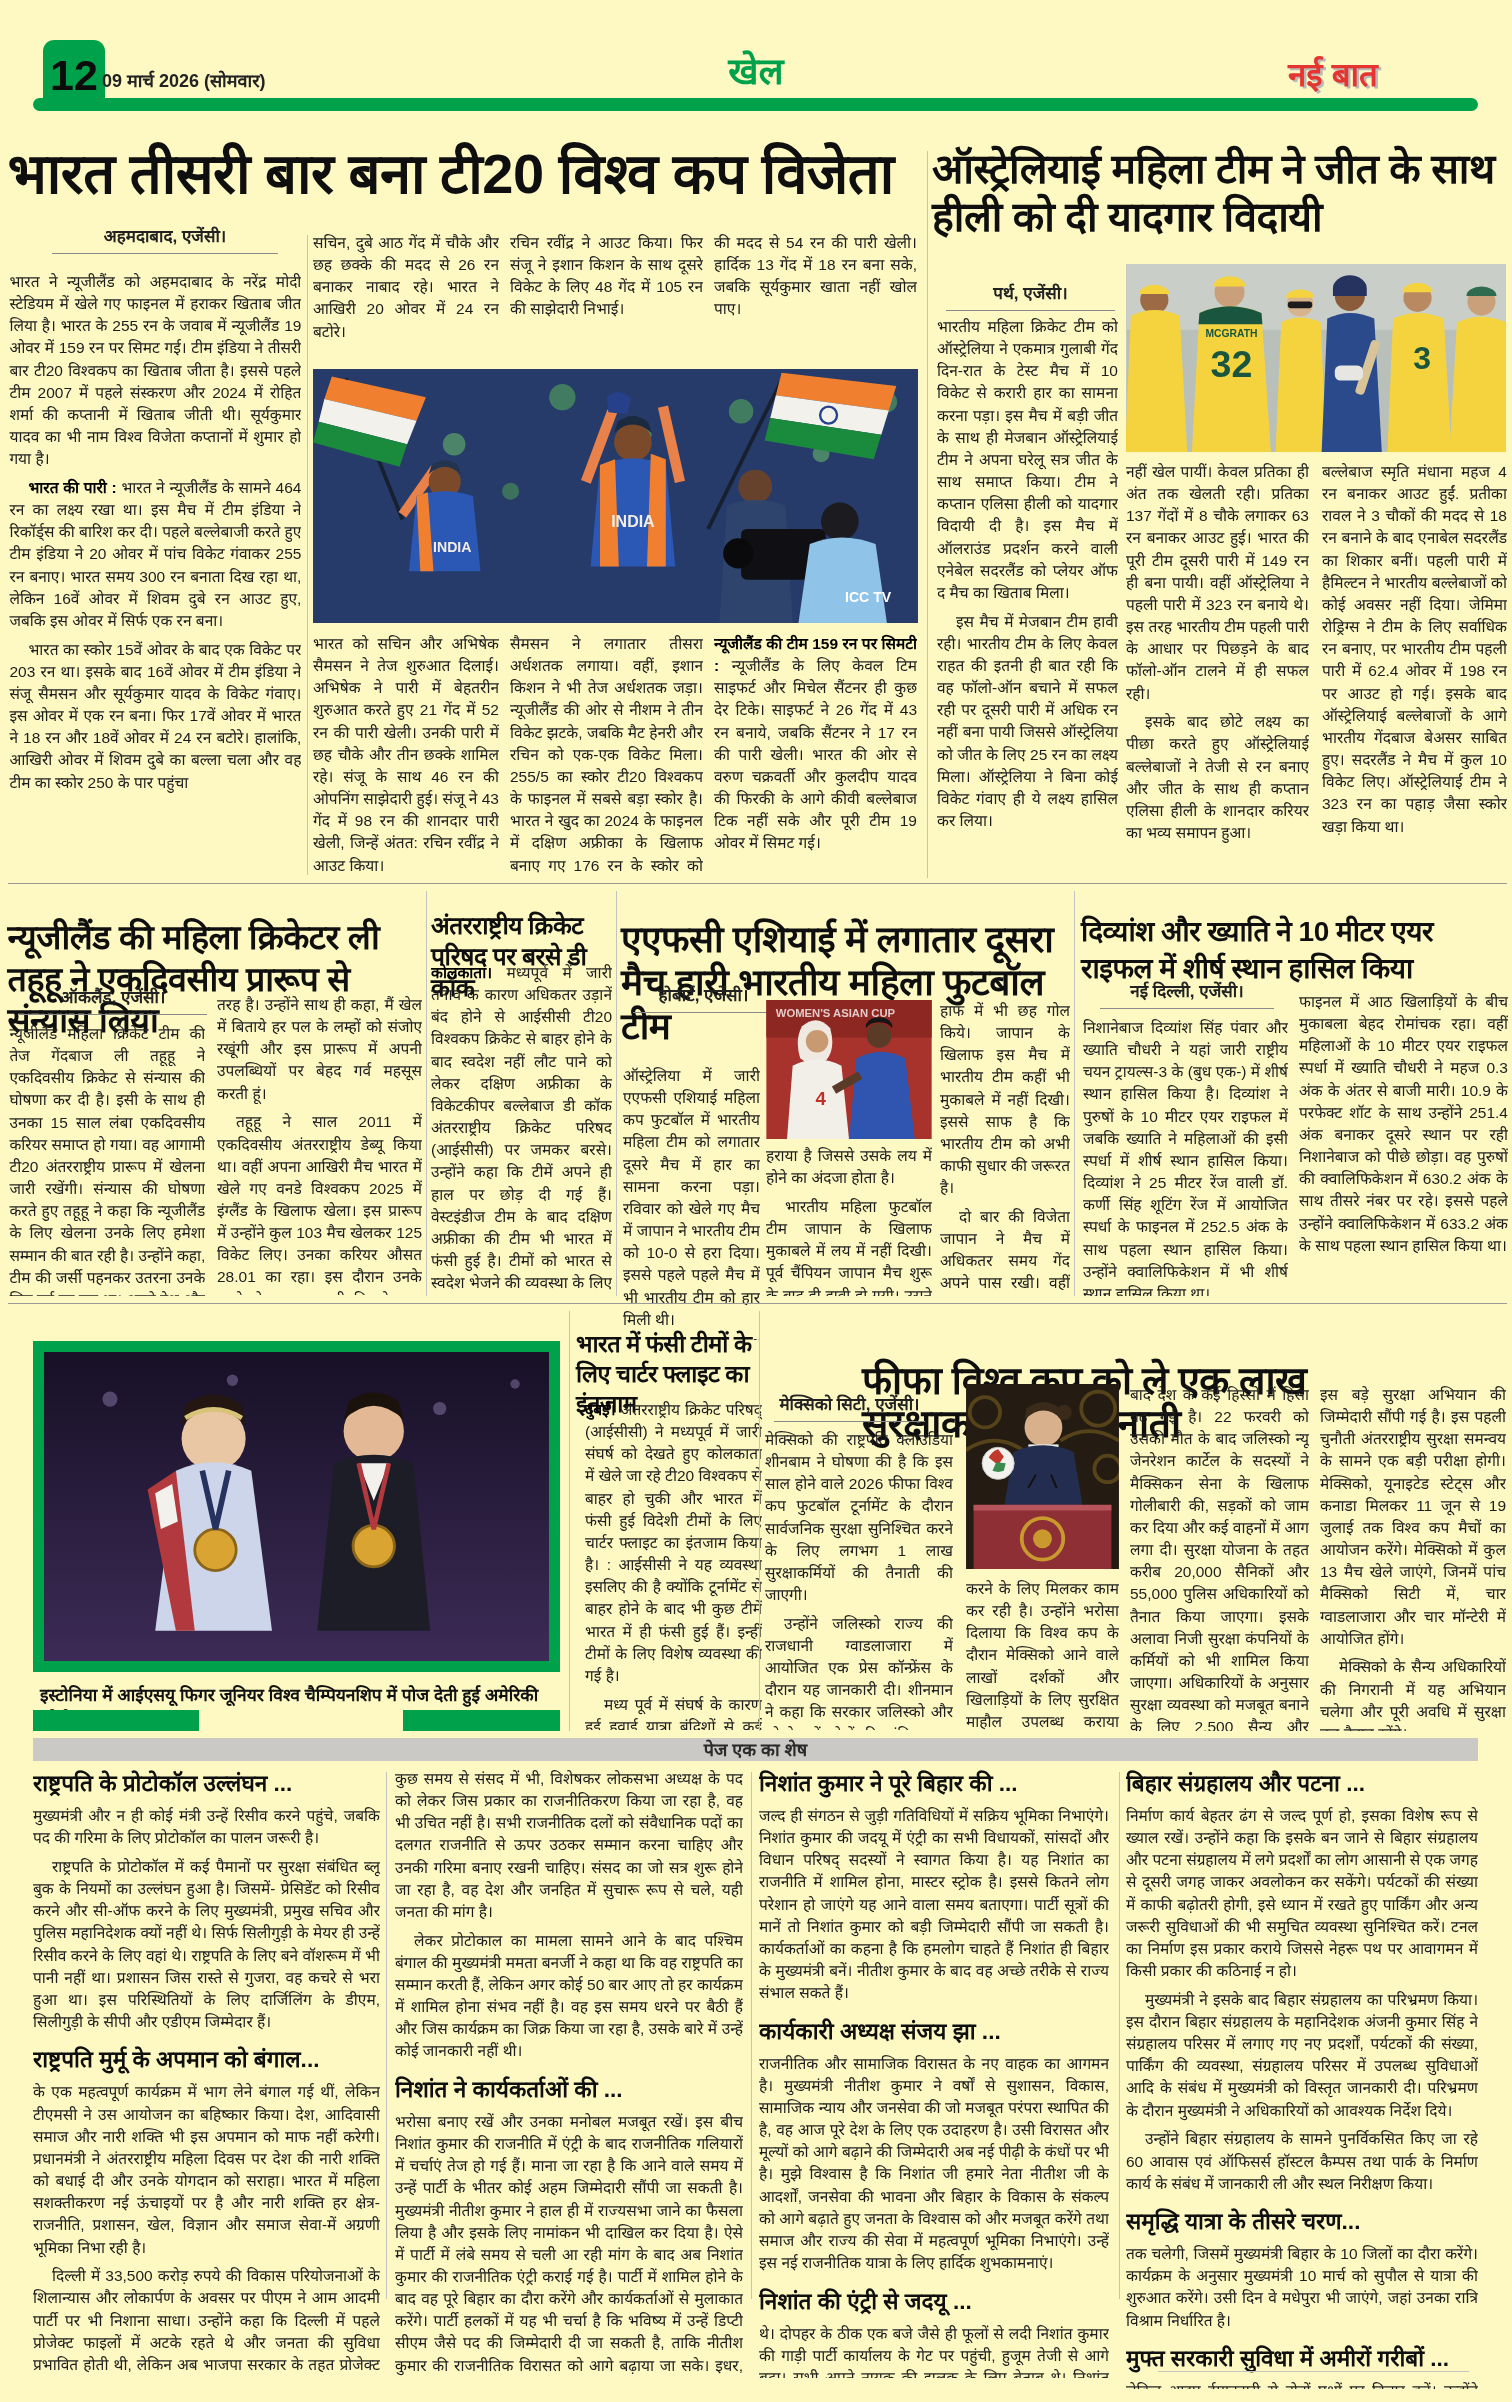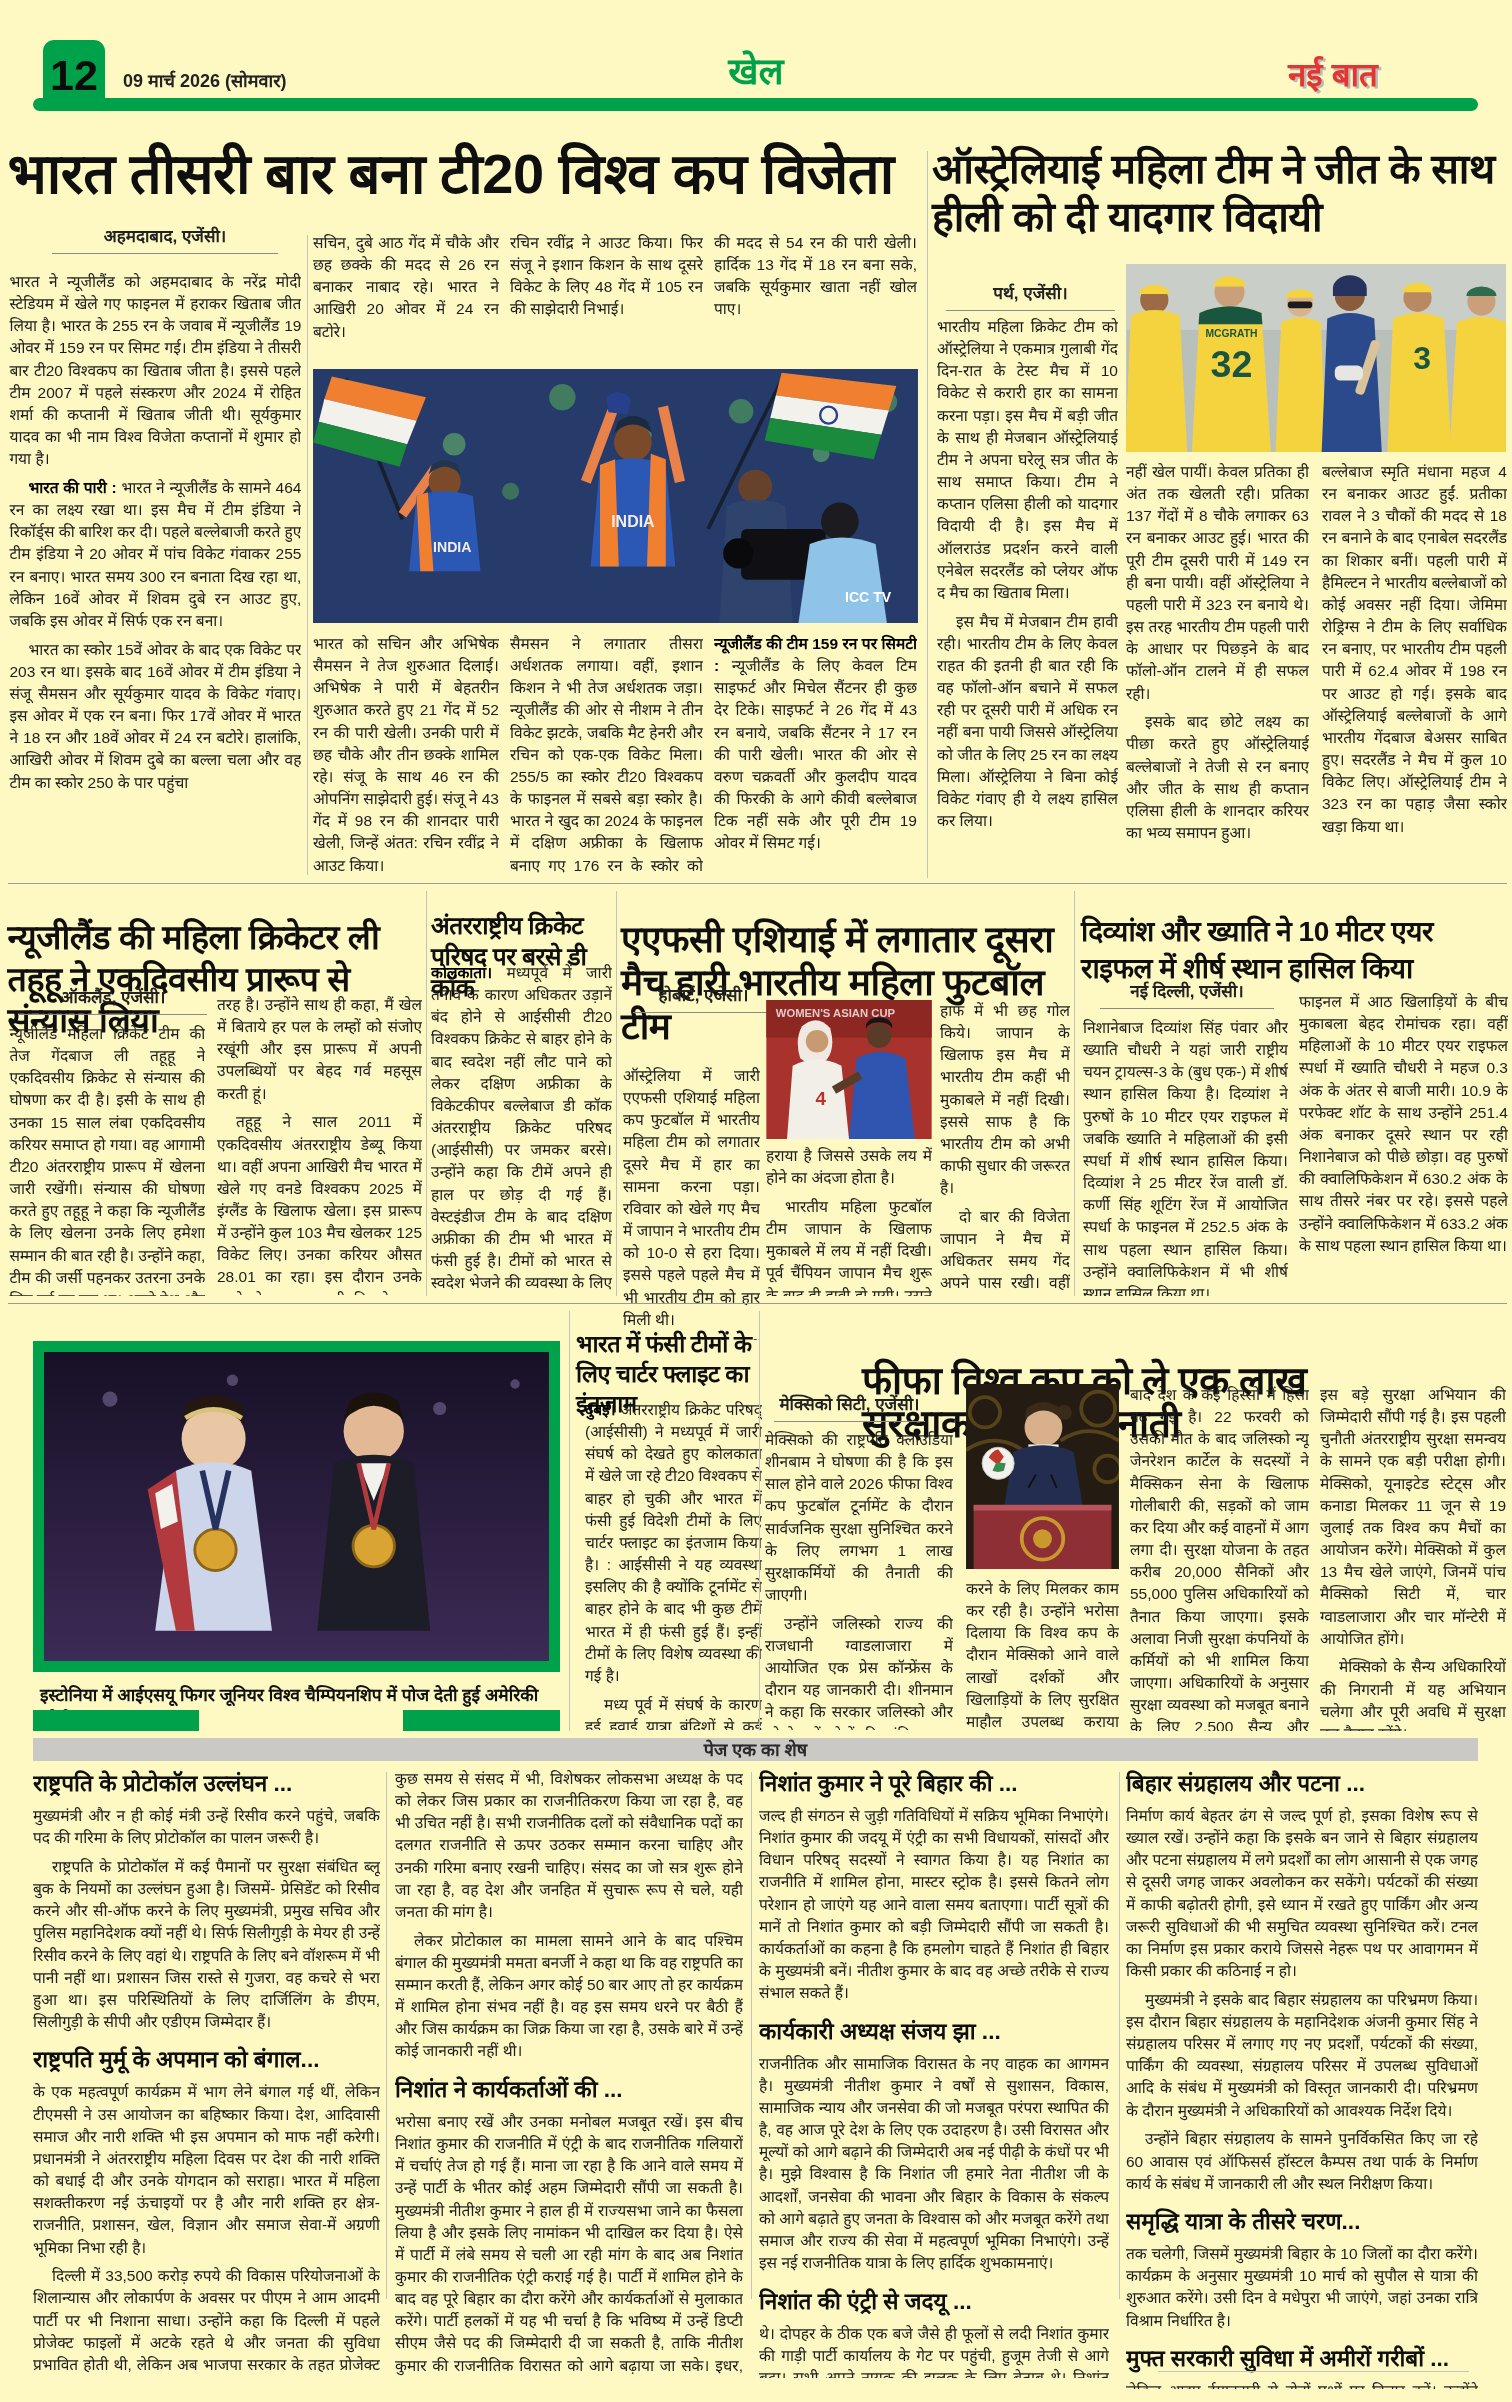--- a/index.html
+++ b/index.html
@@ -2,21 +2,21 @@
 <html style="font-size:15px"><head>
 <meta charset="utf-8">
 <style>
   html,body{margin:0;padding:0;background:#e8e8e4;}
   .page{position:relative;width:1512px;height:2402px;margin:0 auto;background:#fef9c3;
         font-family:"Liberation Sans",sans-serif;color:#1c1c1c;overflow:hidden;}
   .abs{position:absolute;}
   
   .h-tab{left:43px;top:40px;width:62px;height:70px;background:var(--green);border-radius:11.3px 11.3px 0 0;
          display:flex;align-items:center;justify-content:center;font-size:43px;font-weight:800;color:#0c0c0c;}
-  .h-date{left:123px;top:68px;font-size:18px;font-weight:bold;color:#222;text-align:center;}
+  .h-date{left:102px;top:68px;font-size:18px;font-weight:bold;color:#222;text-align:center;}
   .h-section{left:659px;top:44px;width:194px;text-align:center;font-size:37px;font-weight:800;color:var(--green);}
   .h-masthead{left:1288px;top:51px;font-size:33px;font-weight:800;color:var(--red);text-shadow:2.4px 2.4px 0 #b9b9b9;}
   .h-bar{left:33px;top:98px;width:1445px;height:13px;background:var(--green);border-radius:6.6px;}
   
   .hl{font-weight:800;color:#0f0f0f;letter-spacing:-0.5px;}
   .lead-hl{left:7.5px;top:107px;width:913px;font-size:56px;line-height:1.05;}
   .aus-hl{left:932px;top:111px;width:576px;font-size:41px;line-height:1.18;}
   .tah-hl{left:7.5px;top:889px;width:418px;font-size:34px;line-height:1.22;}
   .dk-hl{left:431px;top:891px;width:181px;font-size:24.5px;line-height:1.25;}
   .fb-hl{left:621px;top:887px;width:450px;font-size:37px;line-height:1.18;}

